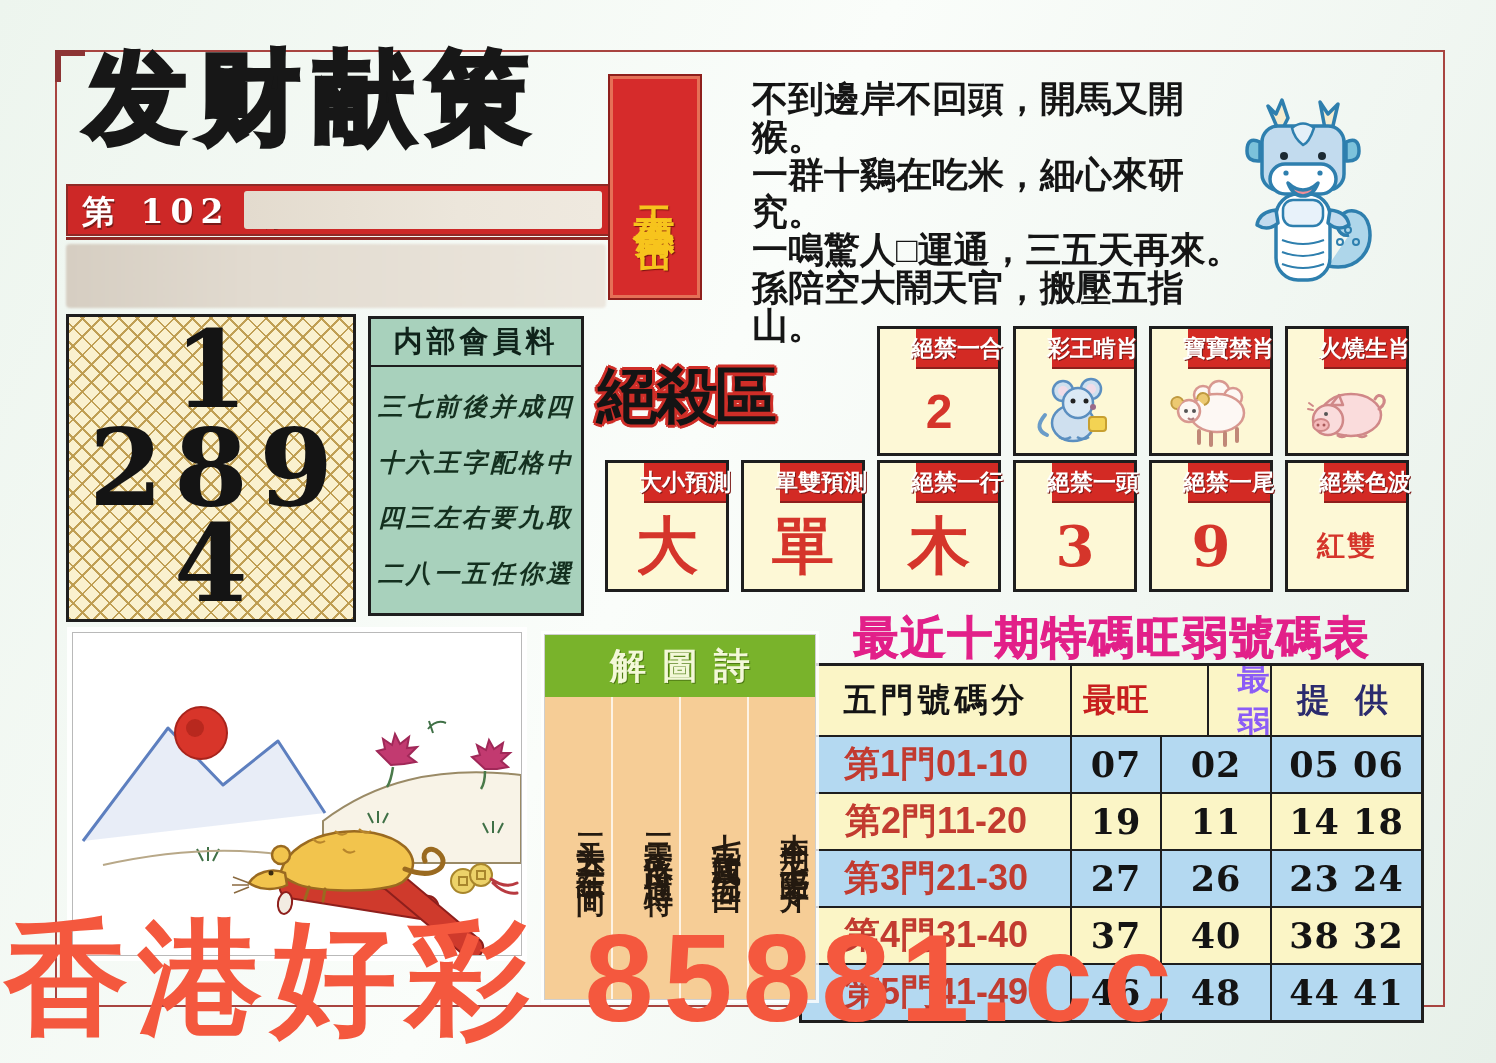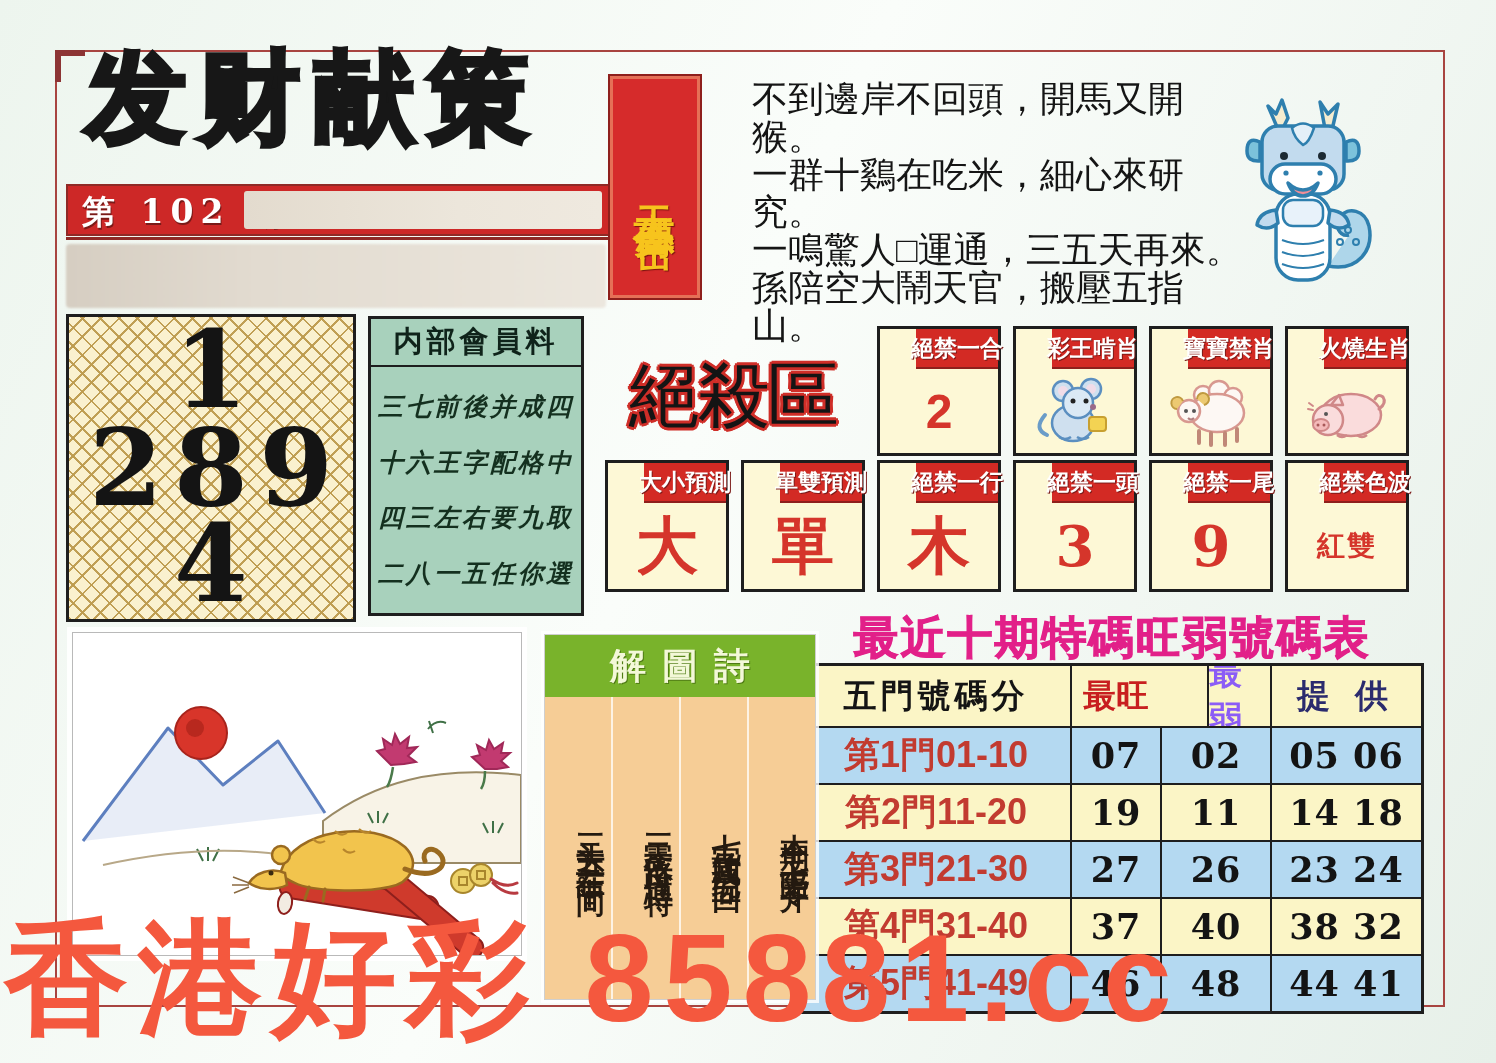--- a/index.html
+++ b/index.html
@@ -26,21 +26,21 @@
     background:linear-gradient(90deg,#d6cec2,#e2dbd0 35%,#e9e3d9 80%,#ece7de);}
 
   
   .seal-box{left:608px;top:74px;width:90px;height:222px;background:#d62b2b;border:2px solid #8e1f1c;
     box-shadow:inset 0 0 0 3px rgba(255,225,160,.38);display:flex;align-items:center;justify-content:center;}
   .seal-text{writing-mode:vertical-rl;text-orientation:upright;font-family:"DejaVu Serif",serif;
     font-weight:700;font-size:41px;letter-spacing:7px;color:#f7c41d;text-shadow:1px 1px 1px #7d1410;}
 
   
   .poem{left:752px;top:80px;width:492px;height:224px;display:flex;flex-direction:column;
-    justify-content:space-between;font-weight:400;font-size:36px;line-height:1.05;color:#151515;}
+    justify-content:space-between;font-weight:700;font-size:36px;line-height:1.05;color:#151515;}
 
   
   .num-box{left:66px;top:314px;width:290px;height:308px;border:3px solid #1e1e1e;box-sizing:border-box;
     background:
       repeating-linear-gradient(45deg, rgba(189,155,78,.95) 0 2px, transparent 2px 13px),
       repeating-linear-gradient(-45deg, rgba(189,155,78,.95) 0 2px, transparent 2px 13px),
       #faf1cf;}
   .num-box .n{font-family:"DejaVu Serif",serif;font-weight:700;color:#141414;font-size:106px;line-height:1;}
   .n-top{position:absolute;top:0;left:0;right:0;text-align:center;}
   .n-mid{position:absolute;top:98px;left:0;right:0;display:flex;justify-content:space-between;padding:0 20px;}
@@ -49,44 +49,44 @@
   
   .member-box{left:368px;top:316px;width:216px;height:300px;background:#a8d1bc;border:3px solid #1e1e1e;box-sizing:border-box;}
   .member-title{height:46px;display:flex;align-items:center;justify-content:center;font-size:29px;
     font-weight:700;letter-spacing:4px;color:#0f231a;border-bottom:2px solid #1e1e1e;}
   .member-lines{position:absolute;top:48px;bottom:0;left:0;right:0;display:flex;flex-direction:column;
     justify-content:space-evenly;align-items:center;font-family:"DejaVu Serif",serif;font-style:italic;
     font-weight:700;font-size:25px;letter-spacing:3px;color:#14301f;}
 
   
   .kill-zone{left:597px;top:330px;width:300px;height:132px;display:flex;align-items:center;
-    font-family:"DejaVu Sans",sans-serif;font-weight:400;font-size:72px;letter-spacing:-3px;color:#141414;
+    font-family:"DejaVu Sans",sans-serif;font-weight:700;font-size:62px;letter-spacing:-3px;color:#141414;
     text-shadow:3px 0 0 #cf2e28,-3px 0 0 #cf2e28,0 3px 0 #cf2e28,0 -3px 0 #cf2e28,
-      2px 2px 0 #cf2e28,-2px -2px 0 #cf2e28,2px -2px 0 #cf2e28,-2px 2px 0 #cf2e28;margin-left:32px;}
+      2px 2px 0 #cf2e28,-2px -2px 0 #cf2e28,2px -2px 0 #cf2e28,-2px 2px 0 #cf2e28;}
 
   
   .cell{position:absolute;width:124px;border:3px solid #1e1e1e;box-sizing:border-box;background:#fdf8d6;padding-left:36px;}
   .cell.r1{top:326px;height:130px;}
   .cell.r2{top:460px;height:132px;}
   .cell-head{height:38px;background:#d32a24;border-bottom:2px solid #8e1f1c;color:#fff;display:flex;
     align-items:center;justify-content:center;font-size:23px;font-weight:700;white-space:nowrap;
     text-shadow:1px 1px 0 #7a1a18;}
   .cell-body{position:absolute;top:40px;bottom:0;left:0;right:0;display:flex;align-items:center;justify-content:center;}
   .cell-val{color:#d5352b;font-weight:700;}
   .v-one{font-size:62px;}
   .v-num{font-size:56px;font-family:"DejaVu Serif",serif;}
   .v-two{font-size:28px;letter-spacing:2px;}
   .v-digit{font-size:48px;}
 
   
   .hc-title{left:800px;top:608px;width:624px;text-align:center;font-size:45px;font-weight:900;
     color:#e22089;letter-spacing:2px;font-family:"DejaVu Sans",sans-serif;-webkit-text-stroke:1px #e22089;}
   .hc-table{left:799px;top:663px;width:625px;border:3px solid #1e1e1e;box-sizing:border-box;background:#fbf5c6;}
   .hc-row{display:grid;grid-template-columns:268px 90px 110px 151px;height:55px;border-top:2px solid #1e1e1e;}
-  .hc-row.head{height:60px;border-top:none;background:#fbf5c6;}
+  .hc-row.head{height:69px;border-top:none;background:#fbf5c6;text-align:right;}
   .hc-cell{display:flex;align-items:center;justify-content:center;border-left:2px solid #1e1e1e;overflow:hidden;}
   .hc-cell:first-child{border-left:none;}
   .hc-head-door{font-size:33px;font-weight:700;color:#141414;letter-spacing:4px;}
   .hc-head-hot{font-size:33px;font-weight:700;color:#c81f1f;}
   .hc-head-cold{font-size:33px;font-weight:700;color:#8b5cf6;margin-left:47px;}
   .hc-head-prov{font-size:33px;font-weight:700;color:#2b2b6e;letter-spacing:8px;}
   .row-blue{background:#b4d9f1;}
   .row-cream{background:#fbf5c6;}
   .hc-door{font-size:36px;font-weight:700;color:#c23b30;}
   .hc-val{font-size:35px;font-weight:700;color:#141414;font-family:"DejaVu Serif",serif;letter-spacing:1px;}

